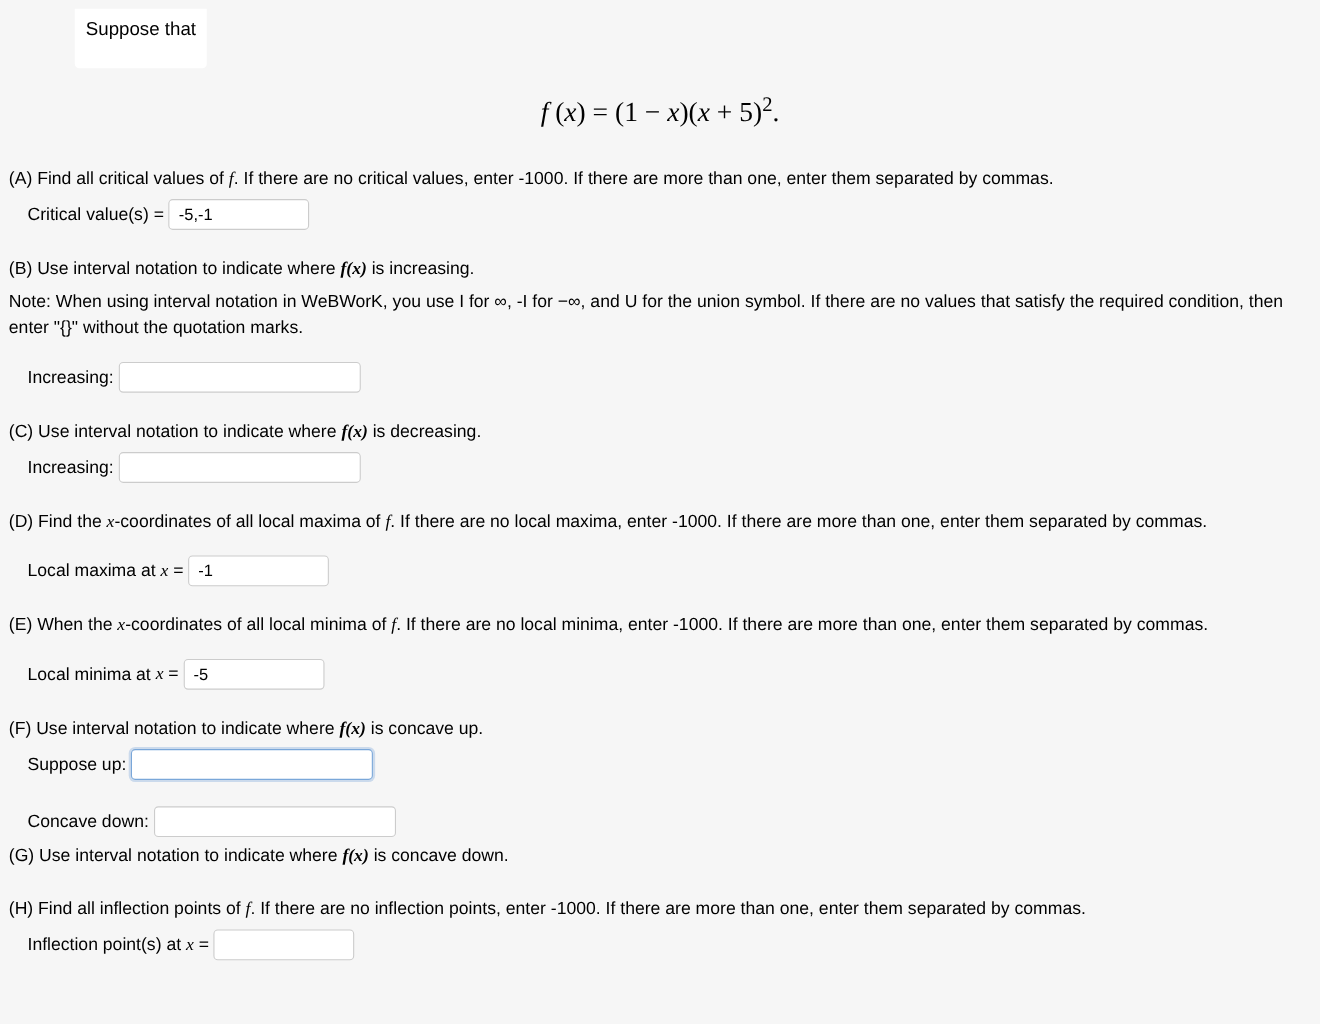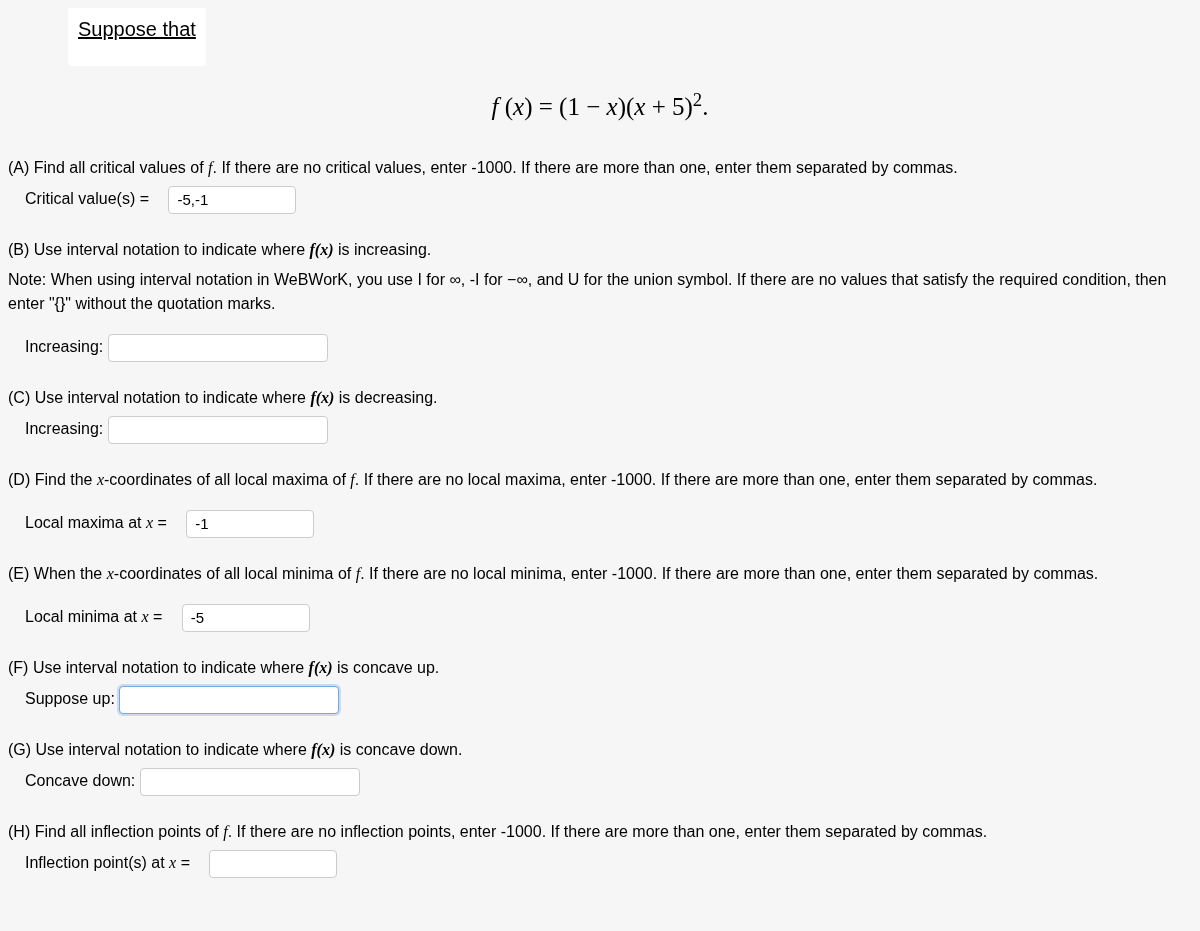--- a/index.html
+++ b/index.html
@@ -25,22 +25,21 @@
       margin-bottom: 10px;
     }
     .intro-label {
       background: #fff;
       padding: 6px 10px 22px 10px;
       margin-left: 60px;
       margin-right: 0;
       min-width: 120px;
       border-bottom-left-radius: 4px;
       border-bottom-right-radius: 4px;
-      font-size: 20px;
-      text-decoration: underline;
+      font-size: 17px;
     }
     .formula {
       text-align: center;
       font-family: "Times New Roman", Times, serif;
       font-size: 25px;
       margin: 20px 0 30px 0;
     }
     .formula .fx {
       font-style: italic;
     }
@@ -70,21 +69,20 @@
       font-size: 15px;
       padding: 4px 8px;
       border: 1px solid #ccc;
       border-radius: 4px;
       background: #fff;
       height: 28px;
       vertical-align: middle;
     }
     .input-small {
       width: 128px;
-      margin-left: 15px;
     }
     .input-med {
       width: 220px;
     }
     .label-inline {
       display: inline;
       margin-left: 17px;
     }
     .spacer-top {
       margin-top: 18px;
@@ -167,25 +165,25 @@
       <span>(F) Use interval notation to indicate where </span><span class="mathfx">f(x)</span><span> is concave up.</span>
     </p>
     <p>
       <span class="label-inline">Suppose up:</span>
       <input type="text" class="input-med" style="border-color: rgb(122, 167, 217); box-shadow: rgba(122, 167, 217, 0.35) 0px 0px 0px 2px;" value="">
     </p>
   </div>
 
   <div class="section">
     <p>
-      <span>(G) Use interval notation to indicate where </span><span class="mathfx">f(x)</span><span> is concave down.</span>
+      <span class="label-inline">Concave down:</span>
+      <input type="text" class="input-med" value="" style="">
     </p>
     <p>
-      <span class="label-inline">Concave down:</span>
-      <input type="text" class="input-med" value="" style="">
+      <span>(G) Use interval notation to indicate where </span><span class="mathfx">f(x)</span><span> is concave down.</span>
     </p>
   </div>
 
   <div class="section">
     <p>
       <span>(H) Find all inflection points of </span><span class="mathf">f</span><span>. If there are no inflection points, enter -1000. If there are more than one, enter them separated by commas.</span>
     </p>
     <p>
       <span class="label-inline">Inflection point(s) at </span><span class="mathx">x</span><span> = </span>
       <input type="text" class="input-small" value="" style="">

